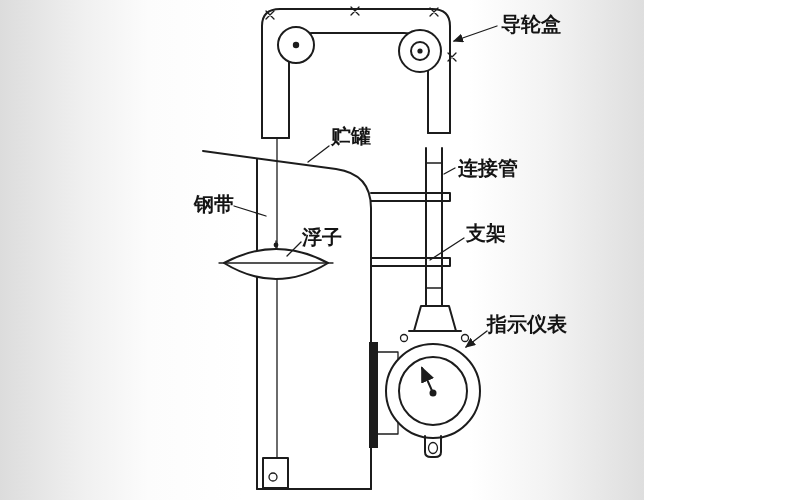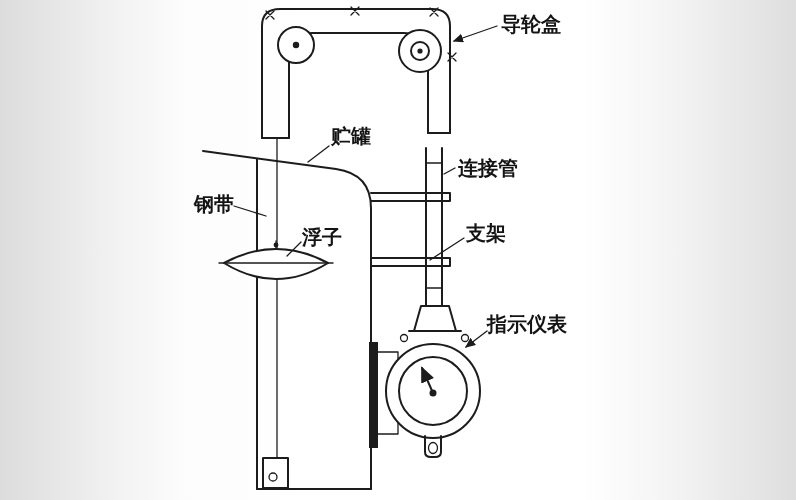--- a/index.html
+++ b/index.html
@@ -1,17 +1,17 @@
 <!DOCTYPE html>
 <html style="--ink: #1c1c1c; --paper: #ffffff; --scan-edge: #dcdcdc;"><head>
 <meta charset="utf-8">
 <style>
   html,body{margin:0;padding:0;background:#fff}
   .page{
-    position:relative;width:796px;height:500px;overflow:hidden;
+    position:relative;width:644px;height:500px;overflow:hidden;
     background:linear-gradient(90deg,#dcdcdc 0%,#f0f0f0 13%,#fcfcfc 23%,#ffffff 38%,#ffffff 73%,#f3f3f3 85%,#dedede 100%);
   }
   .page svg{position:absolute;left:0;top:0}
   .ink{stroke:var(--ink,#1c1c1c);fill:none;stroke-width:2;stroke-linecap:round;stroke-linejoin:round}
   .thin{stroke-width:1.3}
   .paperfill{fill:var(--paper,#ffffff)}
   .solid{fill:var(--ink,#1c1c1c);stroke:none}
   .lbl{font:600 20px "DejaVu Sans","Liberation Sans",sans-serif;fill:#141414;stroke:none}
 </style>
 </head>

